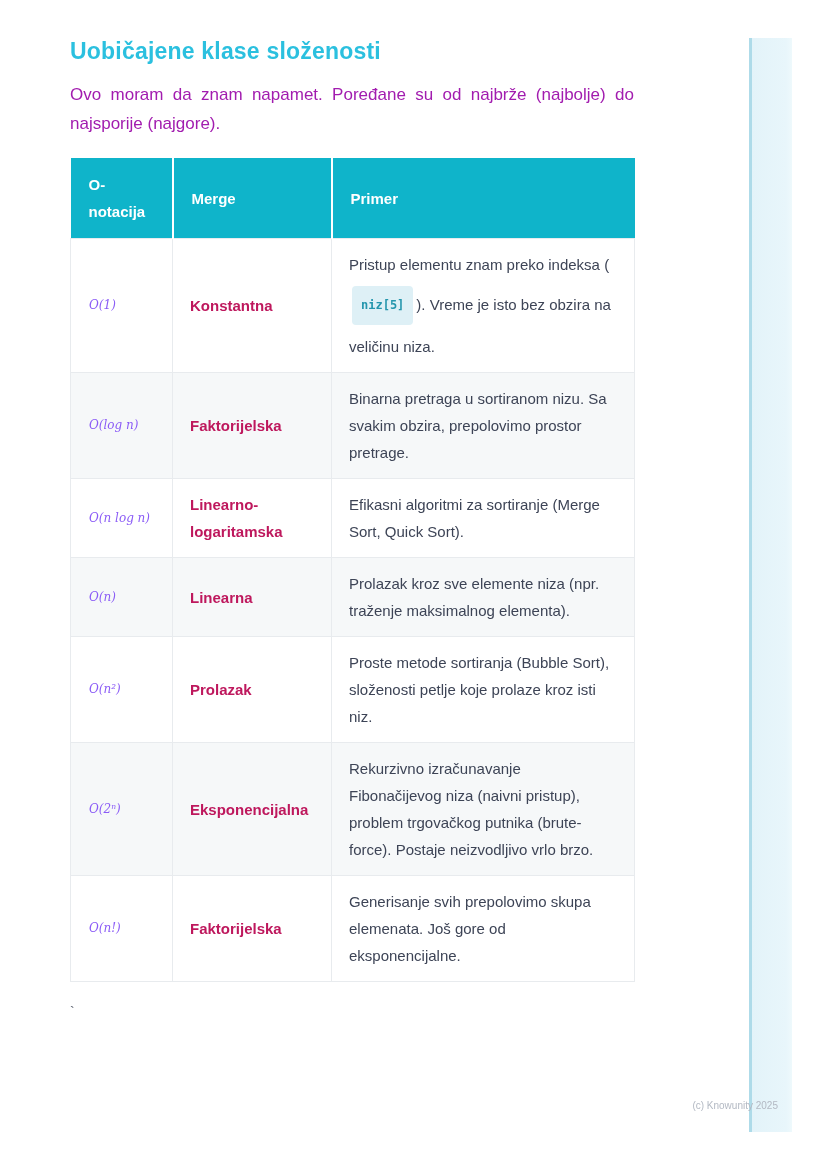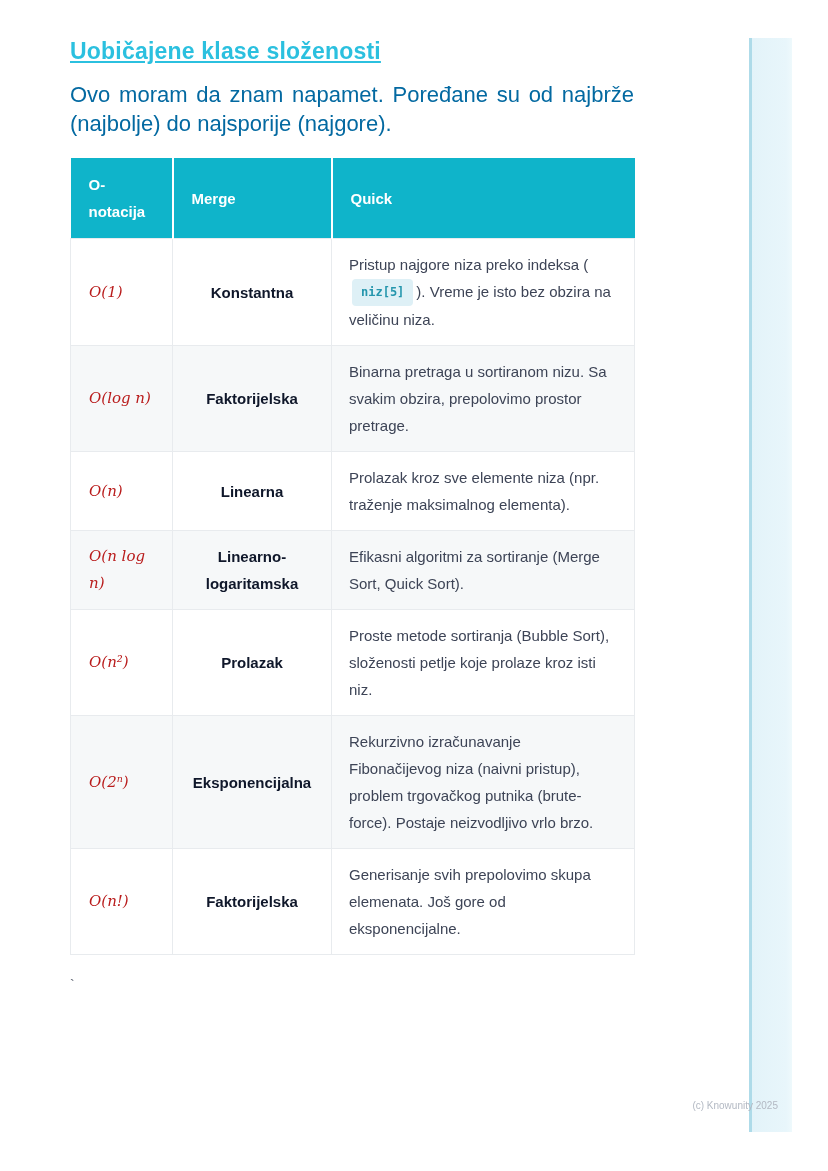--- a/index.html
+++ b/index.html
@@ -17,27 +17,26 @@
     left: 70px;
     top: 0;
     width: 564px;
   }
   .page-title {
     margin-top: 38px;
     font-size: 23px;
     font-weight: 800;
     letter-spacing: 0.2px;
     color: #2bc0df;
-    text-decoration: underline;
   }
   .intro {
     margin-top: 15px;
-    font-size: 22px;
+    font-size: 17px;
     line-height: 29px;
-    color: #0369a1;
+    color: #a21caf;
     text-align: justify;
   }
   table.complexity {
     margin-top: 20px;
     width: 564px;
     border-collapse: collapse;
     table-layout: fixed;
   }
   col.c1 { width: 102px; }
   col.c2 { width: 159px; }
@@ -61,39 +60,38 @@
     vertical-align: middle;
     font-size: 15px;
     line-height: 27px;
     color: #3d4456;
     background: #ffffff;
   }
   tbody tr:nth-child(even) td { background: #f6f8f9; }
   td.notation {
     font-family: "DejaVu Serif", serif;
     font-style: italic;
-    font-size: 15px;
-    color: #b91c1c;
+    font-size: 12px;
+    color: #8b5cf6;
     padding-left: 18px;
   }
   td.name {
     font-weight: bold;
-    color: #0f172a;
-    text-align: center;
+    color: #be185d;
   }
   .code-chip {
     display: inline-block;
     font-family: "DejaVu Sans Mono", monospace;
     font-size: 12px;
     font-weight: bold;
     color: #2596ad;
     background: #def0f6;
     border-radius: 4px;
-    padding: 0 9px;
-    margin: 0 3px;
+    padding: 6px 9px;
+    margin: 8px 3px;
     vertical-align: 1px;
   }
   .stray-mark {
     margin-top: 22px;
     font-size: 14px;
     color: #565d6b;
   }
   .footer-note {
     position: absolute;
     top: 1100px;
@@ -126,43 +124,43 @@
     <table class="complexity">
       <colgroup>
           <col class="c1">
           <col class="c2">
           <col class="c3">
         </colgroup>
       <thead>
         <tr>
           <th>O-notacija</th>
           <th>Merge</th>
-          <th>Quick</th>
+          <th>Primer</th>
         </tr>
       </thead>
       <tbody>
         <tr>
           <td class="notation">O(1)</td>
           <td class="name">Konstantna</td>
-          <td class="primer"><span>Pristup najgore niza preko indeksa (</span><span class="code-chip">niz[5]</span><span>). Vreme je isto bez obzira na veličinu niza.</span></td>
+          <td class="primer"><span>Pristup elementu znam preko indeksa (</span><span class="code-chip">niz[5]</span><span>). Vreme je isto bez obzira na veličinu niza.</span></td>
         </tr>
         <tr>
           <td class="notation">O(log n)</td>
           <td class="name">Faktorijelska</td>
           <td class="primer">Binarna pretraga u sortiranom nizu. Sa svakim obzira, prepolovimo prostor pretrage.</td>
         </tr>
         <tr>
+          <td class="notation">O(n log n)</td>
+          <td class="name">Linearno-logaritamska</td>
+          <td class="primer">Efikasni algoritmi za sortiranje (Merge Sort, Quick Sort).</td>
+        </tr>
+        <tr>
           <td class="notation">O(n)</td>
           <td class="name">Linearna</td>
           <td class="primer">Prolazak kroz sve elemente niza (npr. traženje maksimalnog elementa).</td>
-        </tr>
-        <tr>
-          <td class="notation">O(n log n)</td>
-          <td class="name">Linearno-logaritamska</td>
-          <td class="primer">Efikasni algoritmi za sortiranje (Merge Sort, Quick Sort).</td>
         </tr>
         <tr>
           <td class="notation">O(n²)</td>
           <td class="name">Prolazak</td>
           <td class="primer">Proste metode sortiranja (Bubble Sort), složenosti petlje koje prolaze kroz isti niz.</td>
         </tr>
         <tr>
           <td class="notation">O(2ⁿ)</td>
           <td class="name">Eksponencijalna</td>
           <td class="primer">Rekurzivno izračunavanje Fibonačijevog niza (naivni pristup), problem trgovačkog putnika (brute-force). Postaje neizvodljivo vrlo brzo.</td>

